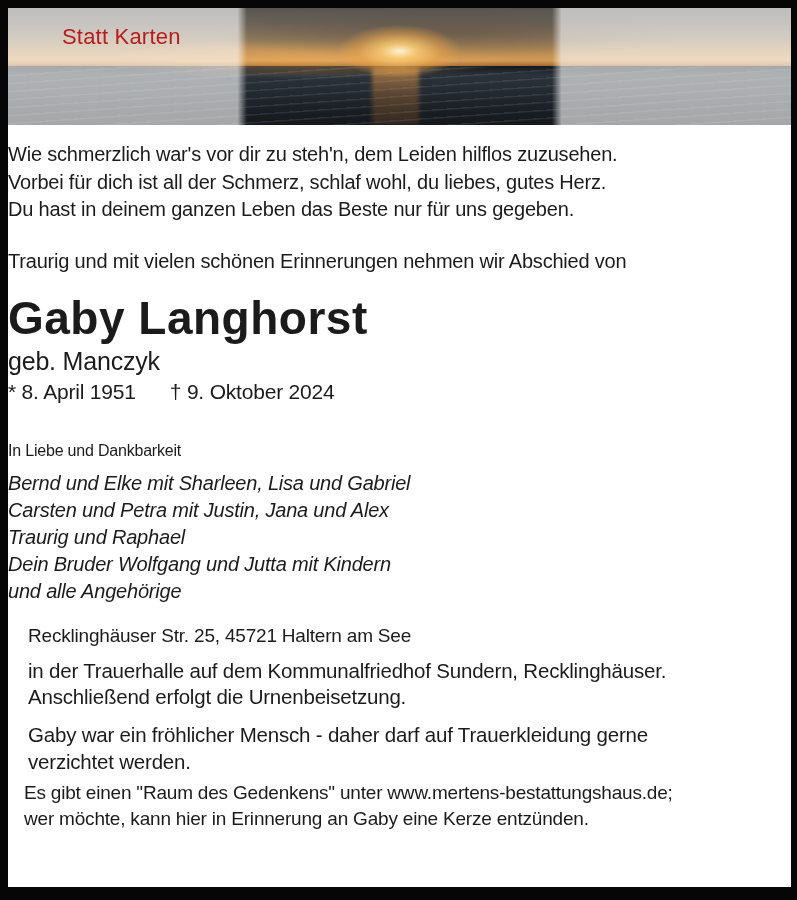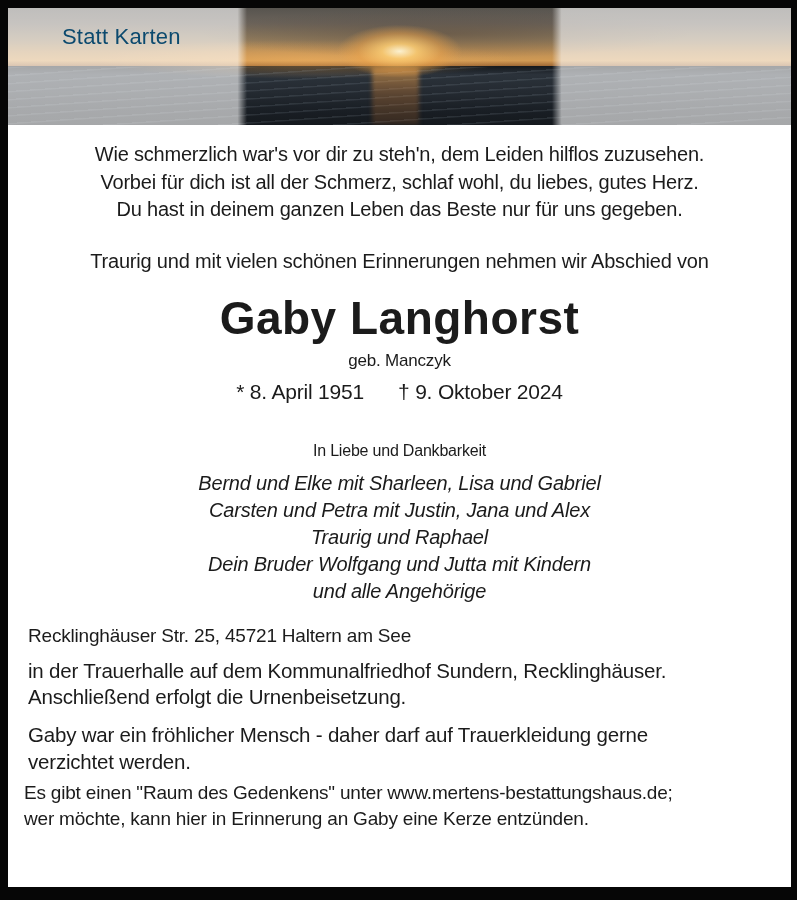--- a/index.html
+++ b/index.html
@@ -96,58 +96,58 @@
       rgba(255,255,255,0.62) 0%,
       rgba(255,255,255,0.62) 96%,
       rgba(255,255,255,0) 100%);
   }
   .statt-karten {
     position: absolute;
     left: 54px;
     top: 16px;
     font-size: 22px;
     letter-spacing: 0.2px;
-    color: #0c4a6e;
+    color: #b91c1c;
   }
 
   
   .content {
     color: #1b1b1b;
     letter-spacing: -0.2px;
   }
-  .centered { text-align: center; white-space: nowrap; }
+  .centered { text-align: left; white-space: nowrap; }
 
   .verse {
     margin-top: 16px;
     font-size: 20px;
     line-height: 27.5px;
   }
   .intro {
     margin-top: 24px;
     font-size: 20px;
     line-height: 26px;
   }
   .name {
     margin-top: 18px;
     font-size: 46px;
     font-weight: bold;
     line-height: 52px;
     letter-spacing: 0.5px;
   }
   .maiden {
     margin-top: 5px;
-    font-size: 17px;
+    font-size: 25px;
     line-height: 24px;
   }
   .dates {
     margin-top: 6px;
     font-size: 21px;
     line-height: 26px;
     display: flex;
-    justify-content: center;
+    justify-content: flex-start;
     gap: 34px;
   }
   .dedication {
     margin-top: 33px;
     font-size: 16px;
     line-height: 25px;
   }
   .family {
     margin-top: 7px;
     font-size: 20px;

